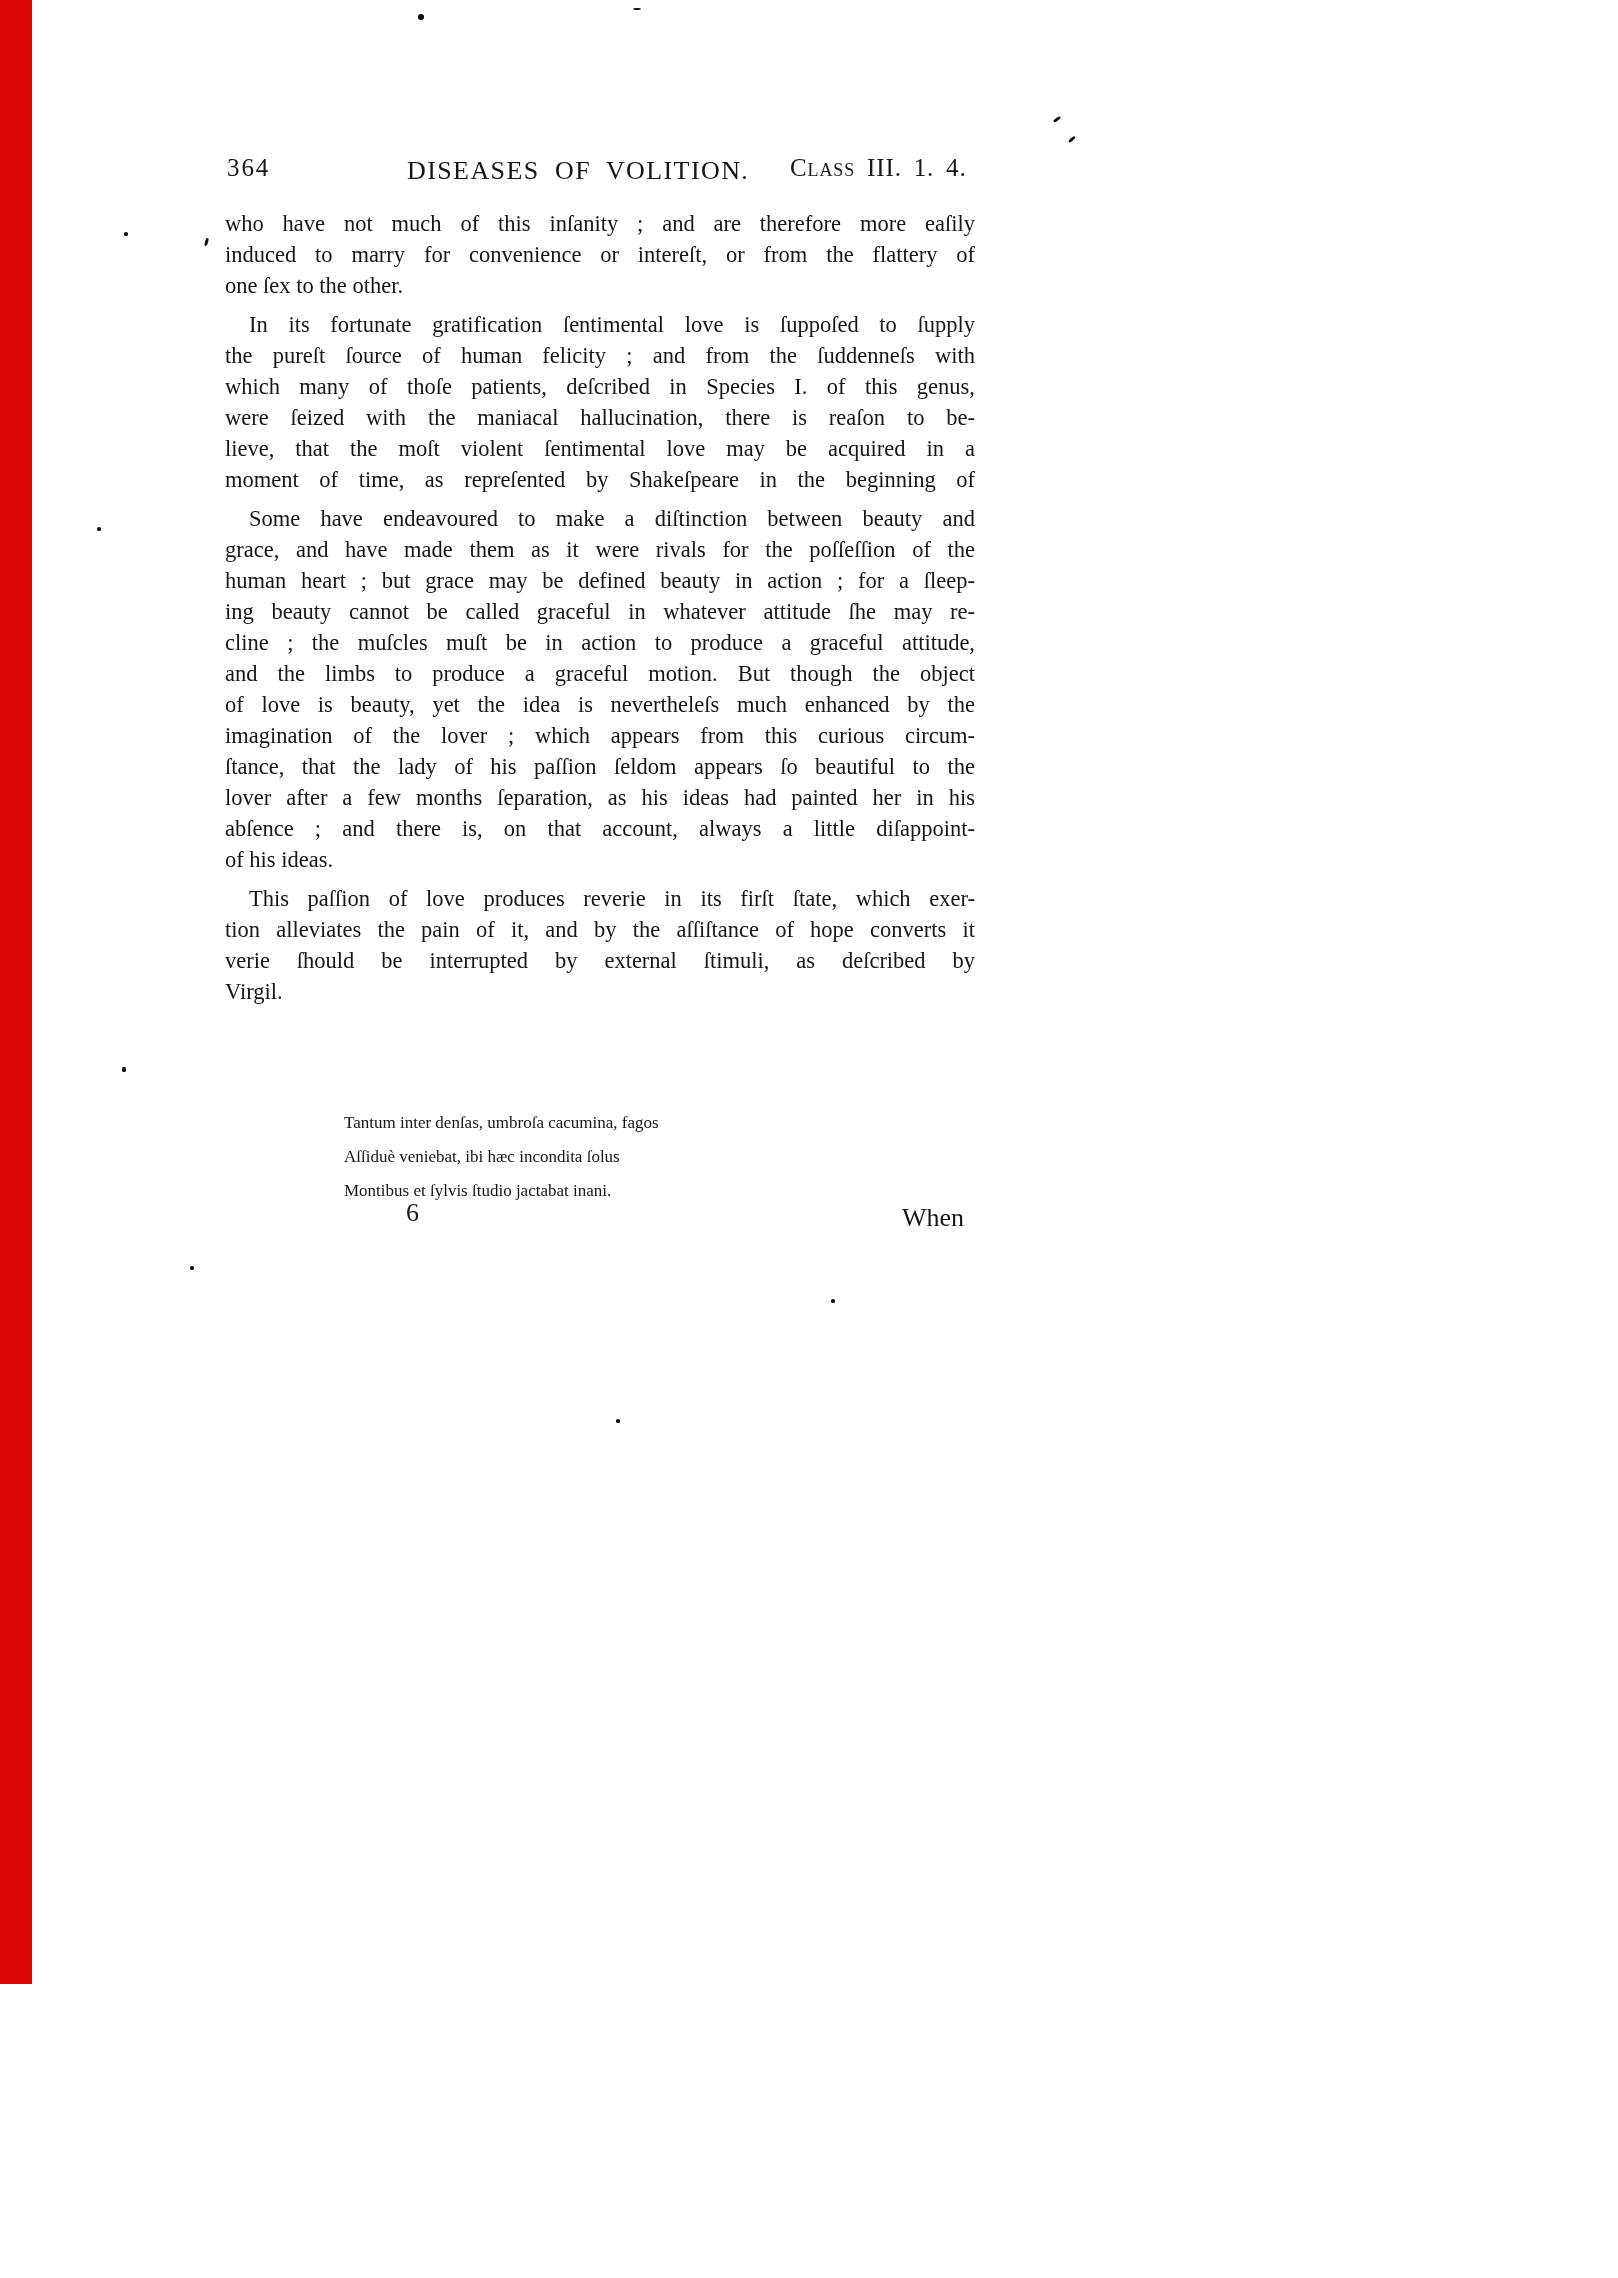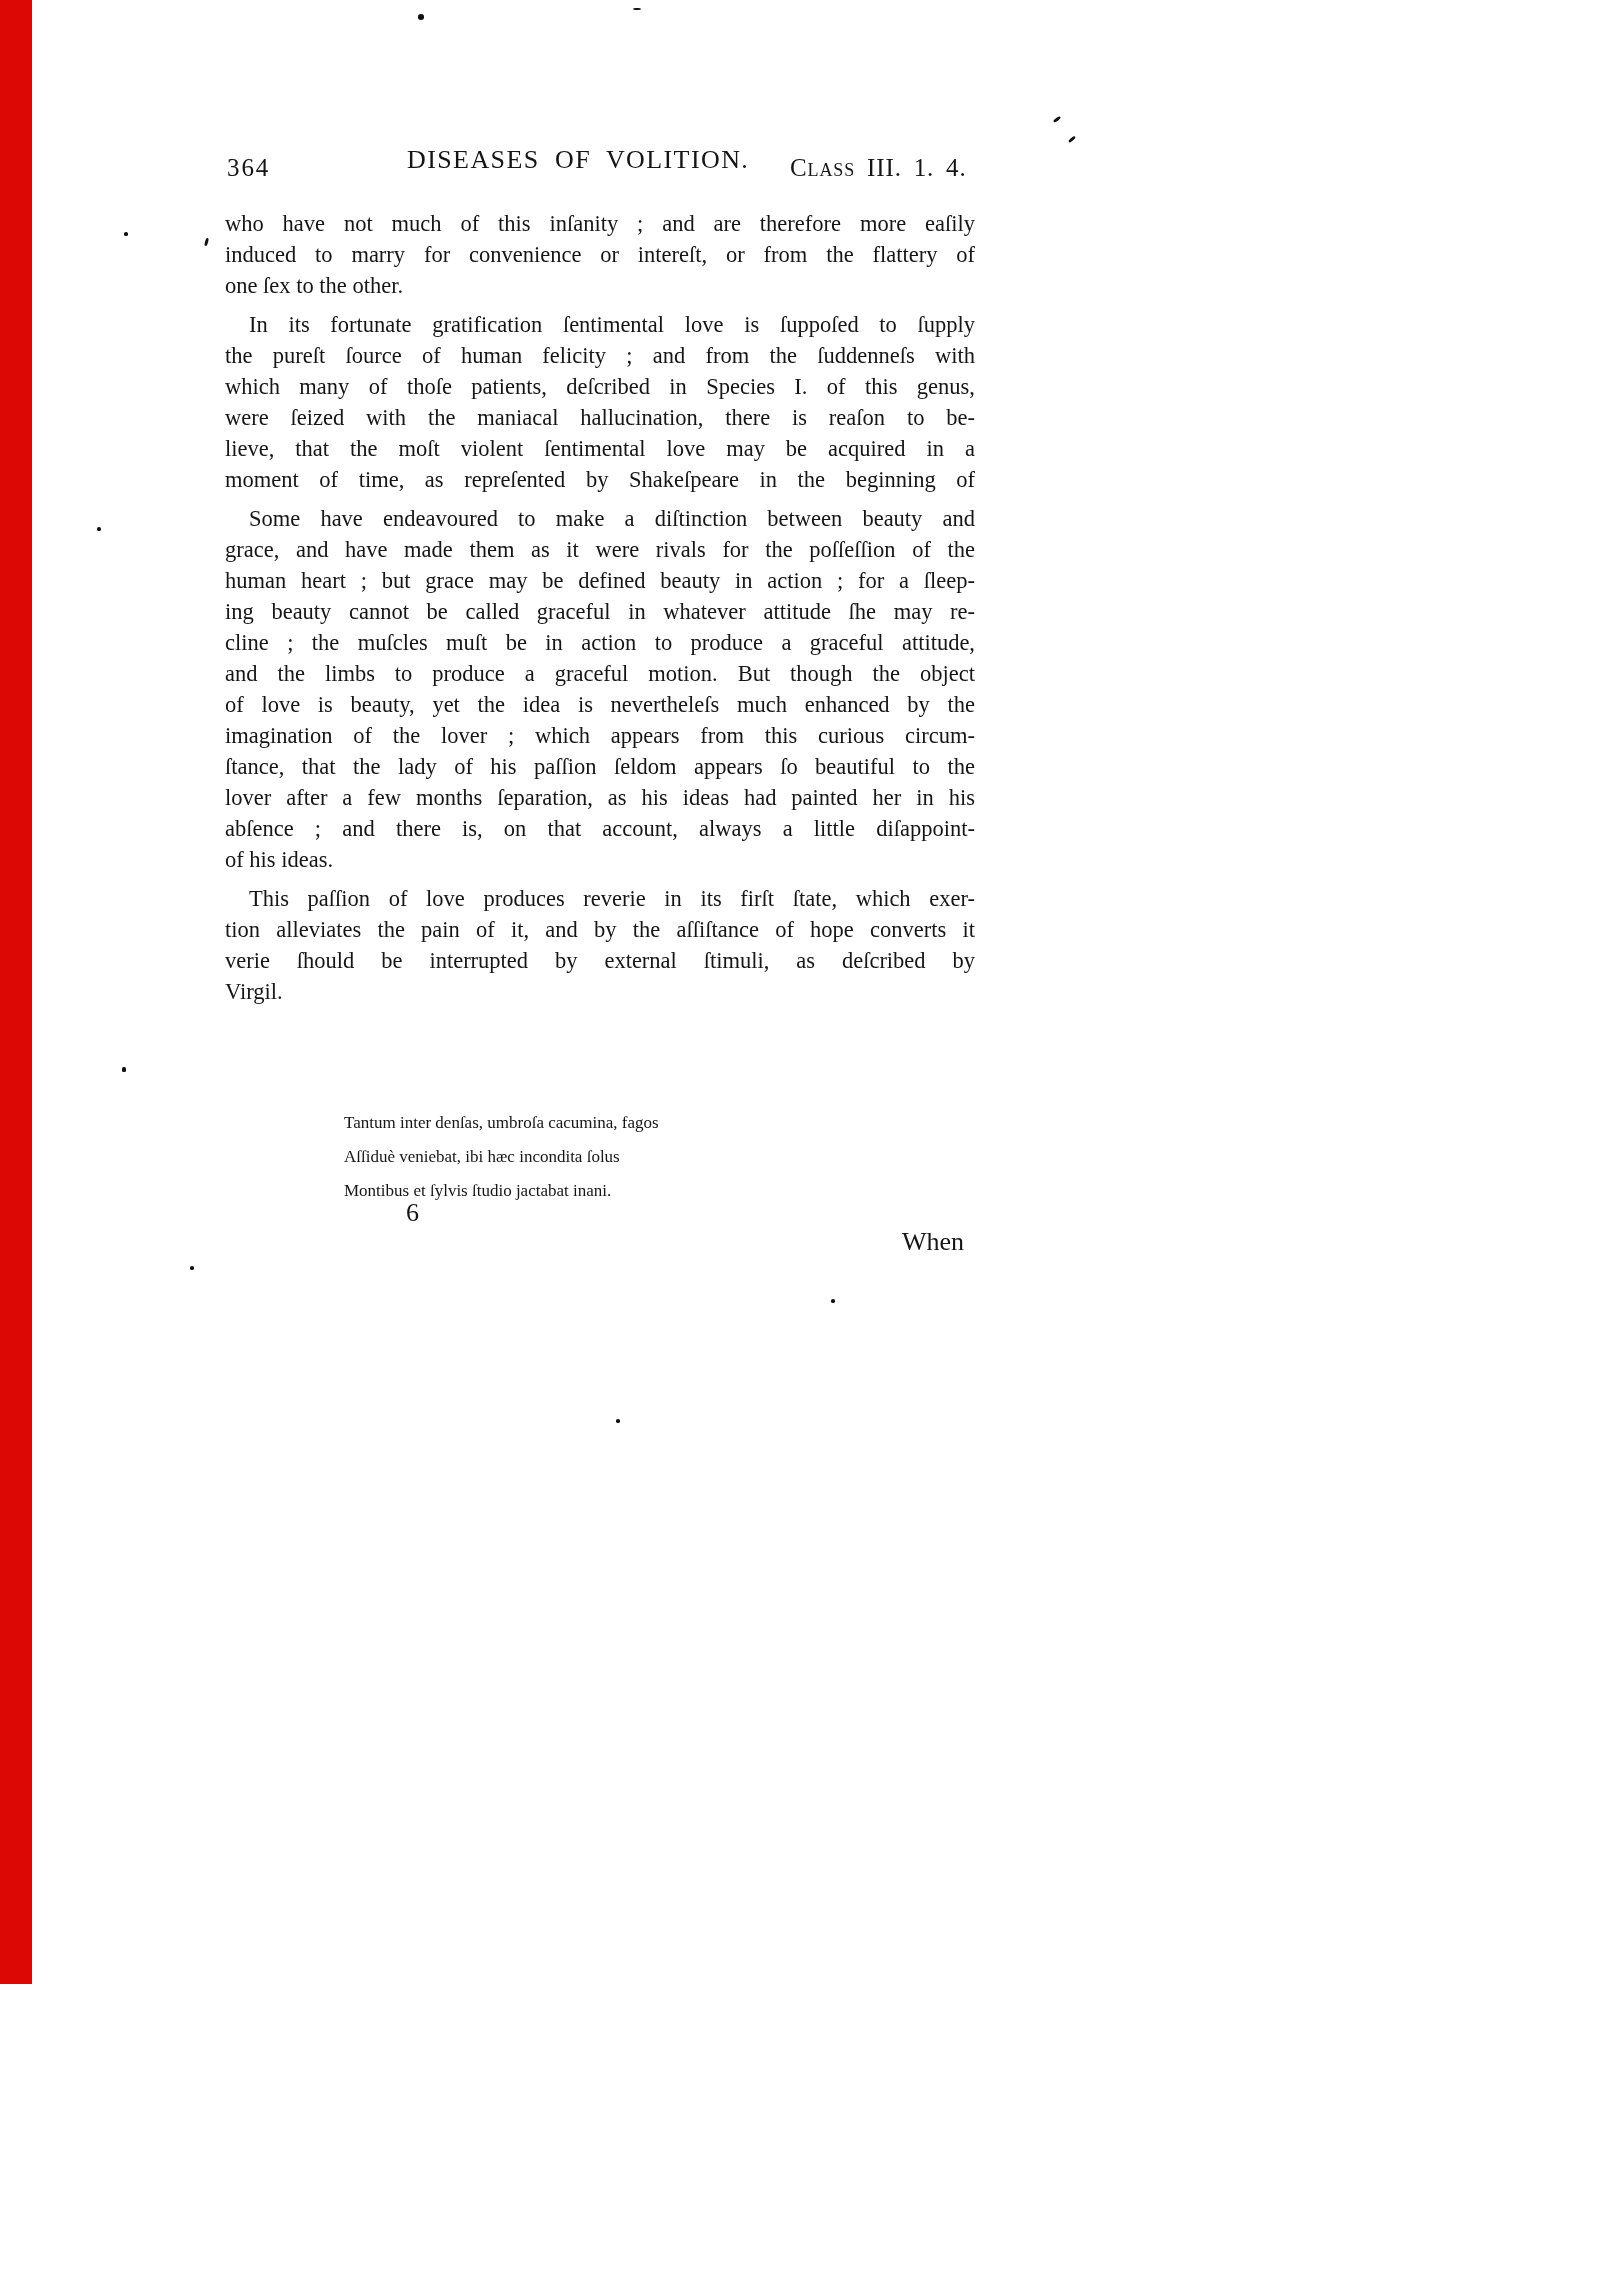--- a/index.html
+++ b/index.html
@@ -1,29 +1,29 @@
 <!DOCTYPE html>
 <html style="font-size:15px"><head>
 <meta charset="utf-8">
 <style>
   html,body{margin:0;padding:0;}
   body{background:#ffffff;font-family:"Liberation Serif","DejaVu Serif",serif;}
   .page{position:relative;width:1619px;height:1984px;background:#ffffff;overflow:hidden;color:#151515;}
   .red-strip{position:absolute;left:0;top:0;width:32px;height:2279px;}
   .pnum-top{position:absolute;left:227px;top:154px;font-size:25px;letter-spacing:1.9px;}
-  .htitle{position:absolute;left:407px;top:145px;font-size:26px;letter-spacing:1.4px;word-spacing:7.5px;}
+  .htitle{position:absolute;left:407px;top:156px;font-size:26px;letter-spacing:1.4px;word-spacing:7.5px;}
   .hclass{position:absolute;left:790px;top:154px;font-size:25px;font-variant:small-caps;letter-spacing:0.9px;word-spacing:4.7px;}
   .body-text{position:absolute;left:225px;top:208px;width:750px;font-size:22.5px;}
   .tline{line-height:31px;height:31px;text-align:justify;text-align-last:justify;white-space:nowrap;}
   .tline.last{text-align-last:left;}
   .tline.ind{text-indent:24px;margin-top:8px;}
   .verse{position:absolute;left:344px;top:1106px;font-size:17px;}
   .vline{line-height:34px;white-space:nowrap;}
   .pnum-bottom{position:absolute;left:406px;top:1198px;font-size:26px;}
-  .catchword{position:absolute;left:902px;top:1203px;font-size:26px;margin-top:24px;}
+  .catchword{position:absolute;left:902px;top:1203px;font-size:26px;}
   .speck{position:absolute;background:#111;}
 </style>
 </head>
 <body>
 
 <div class="page">
   <div class="red-strip" style="background: rgb(220, 8, 6);"></div>
   <div class="pnum-top">364</div>
   <div class="htitle">DISEASES OF VOLITION.</div>
   <div class="hclass">Class III. 1. 4.</div>

